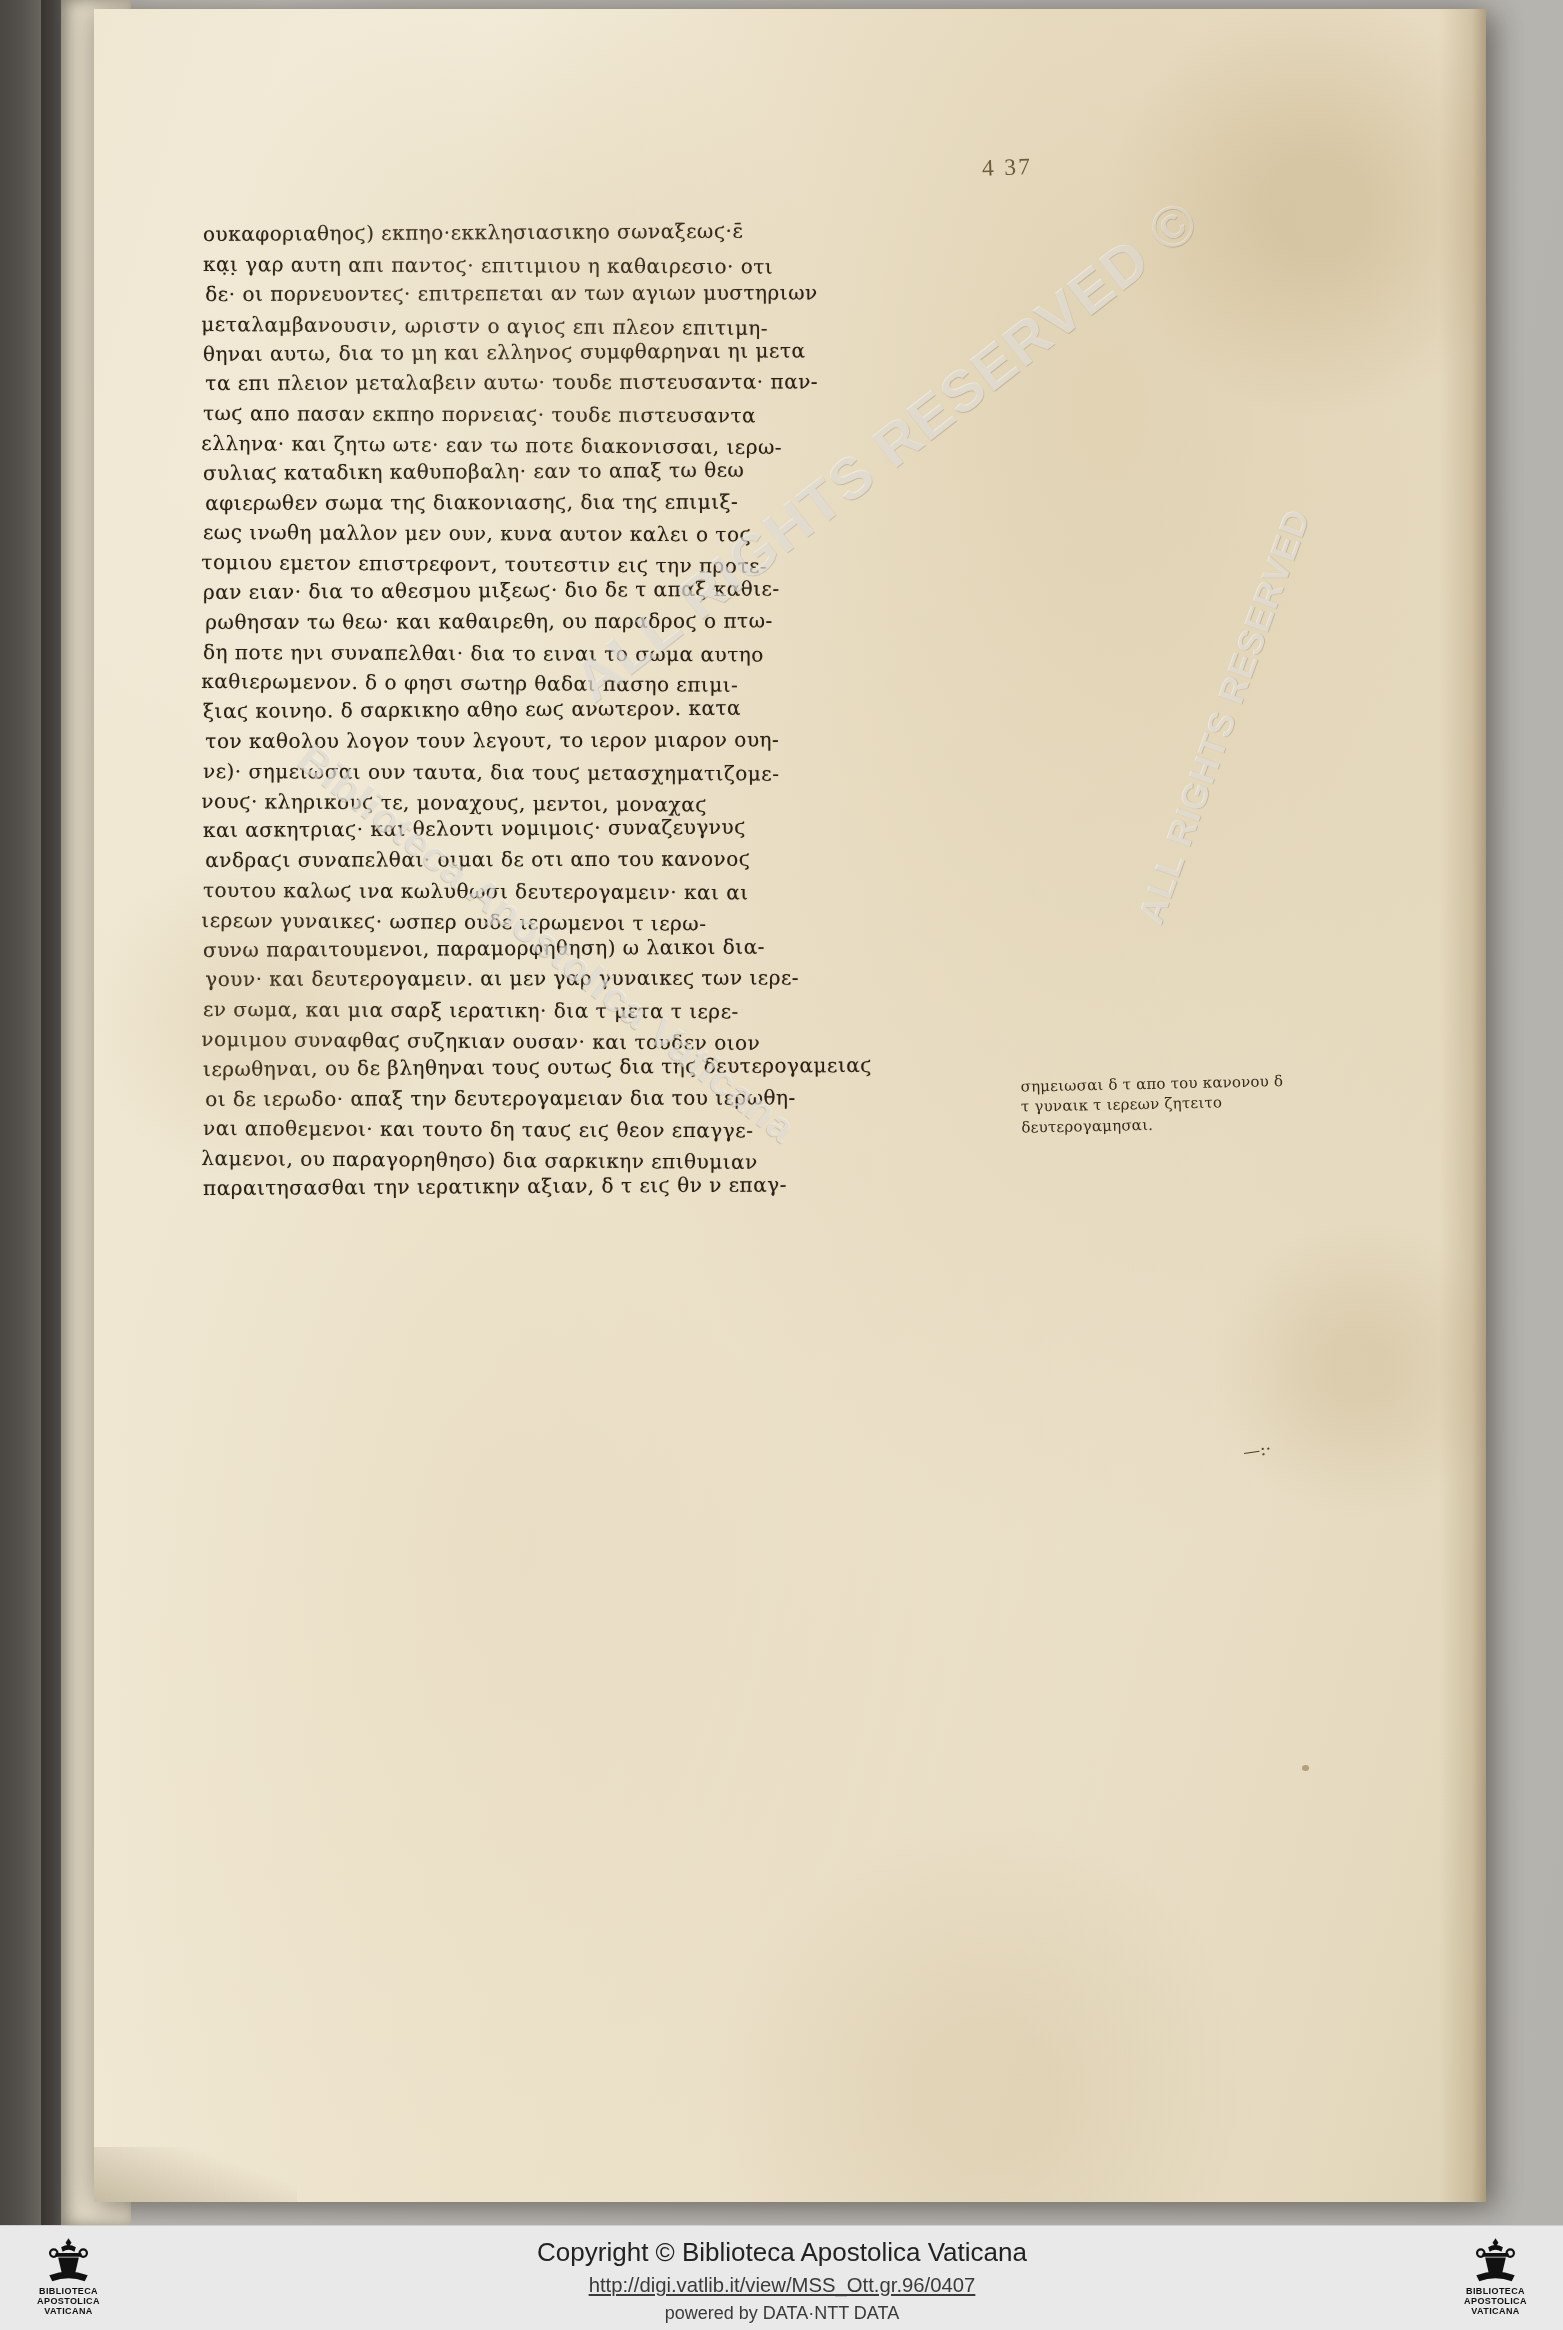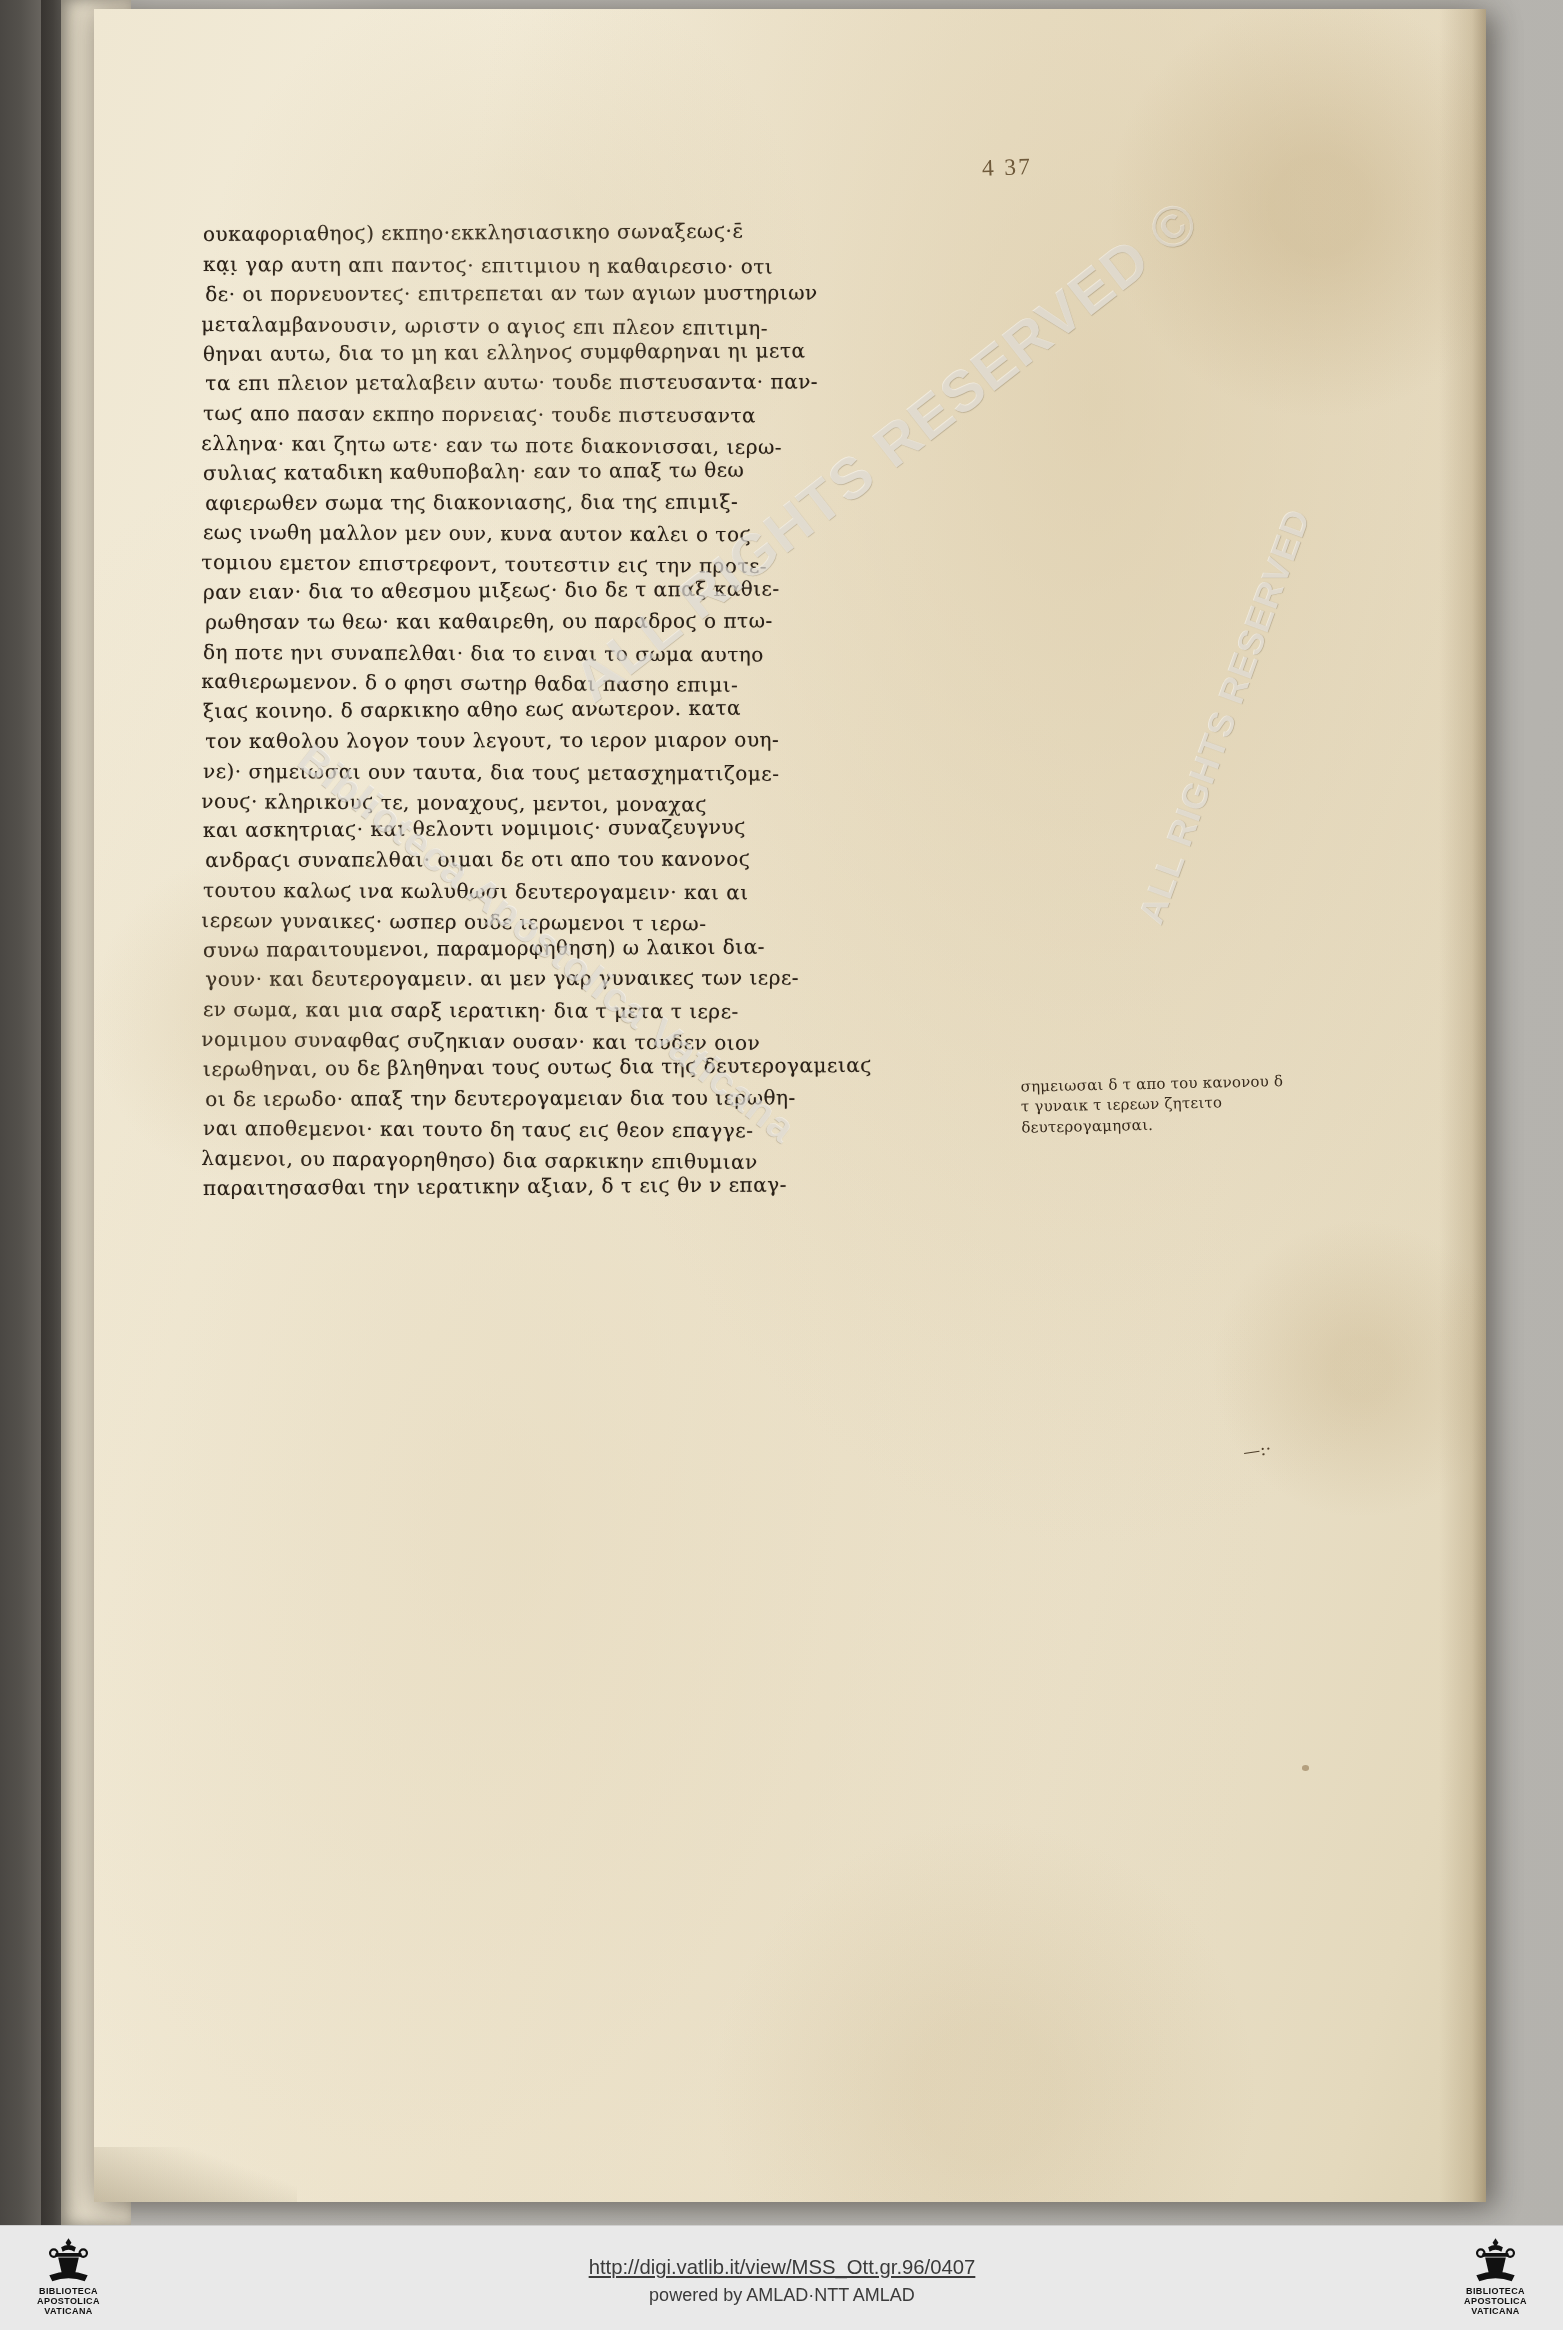--- a/index.html
+++ b/index.html
@@ -292,22 +292,23 @@
       <rect x="22" y="24" width="36" height="5" rx="2" fill="#111"></rect>
       <path d="M26 30 l6 26 h16 l6 -26 z" fill="#111"></path>
       <path d="M14 54 q26 -10 52 0 l-4 8 q-22 -8 -44 0 z" fill="#111"></path>
       <circle cx="20" cy="24" r="5" fill="none" stroke="#111" stroke-width="3"></circle>
       <circle cx="60" cy="24" r="5" fill="none" stroke="#111" stroke-width="3"></circle>
     </svg>
     <div class="crest-text">BIBLIOTECA APOSTOLICA VATICANA</div>
   </div>
 
   <div id="footer-inner">
+    <div id="copyright">Copyright © Biblioteca Apostolica Vaticana</div>
     <a id="footer-url" href="#">http://digi.vatlib.it/view/MSS_Ott.gr.96/0407</a>
-    <div id="powered">powered by AMLAD·NTT AMLAD</div>
+    <div id="powered">powered by DATA·NTT DATA</div>
   </div>
 
   <div class="crest" id="crest-right">
     <svg class="crest-emblem" viewBox="0 0 80 64">
       <path d="M40 4 L44 10 L40 16 L36 10 Z" fill="#111"></path>
       <path d="M30 16 q10 -6 20 0 l-2 6 q-8 -5 -16 0 z" fill="#111"></path>
       <rect x="22" y="24" width="36" height="5" rx="2" fill="#111"></rect>
       <path d="M26 30 l6 26 h16 l6 -26 z" fill="#111"></path>
       <path d="M14 54 q26 -10 52 0 l-4 8 q-22 -8 -44 0 z" fill="#111"></path>
       <circle cx="20" cy="24" r="5" fill="none" stroke="#111" stroke-width="3"></circle>

